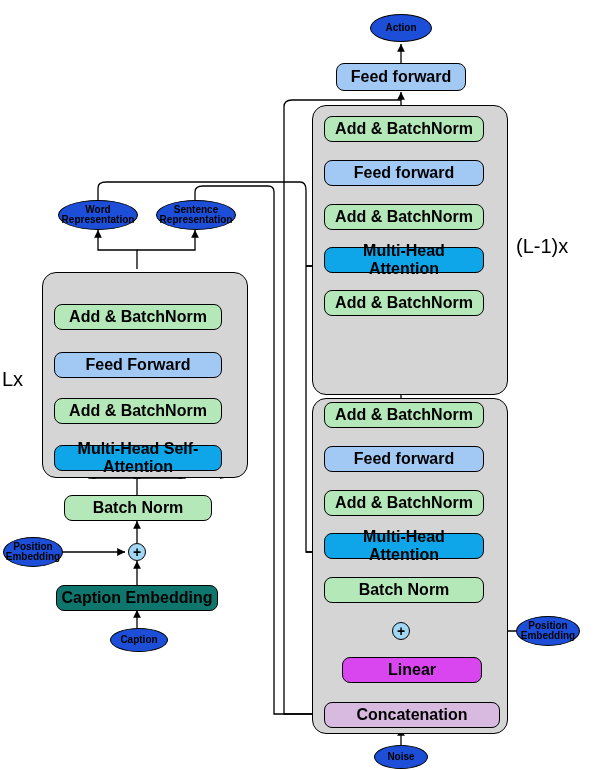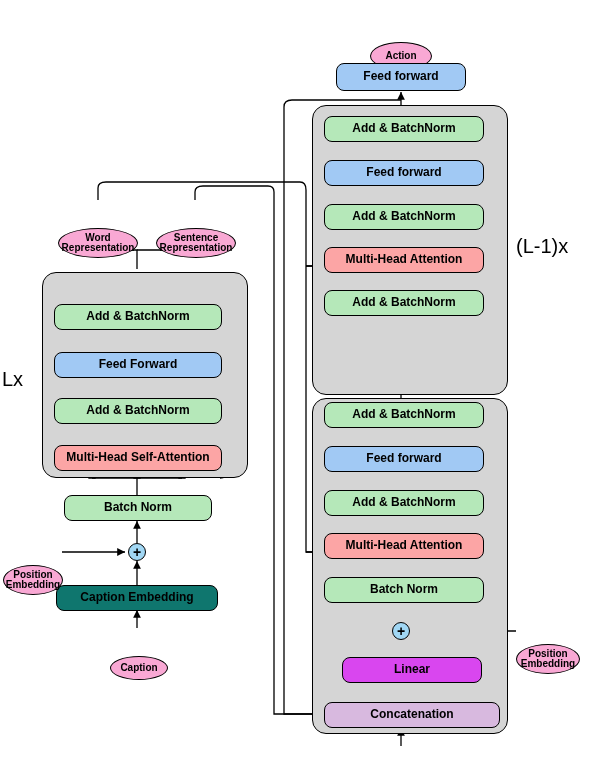--- a/index.html
+++ b/index.html
@@ -19,21 +19,21 @@
   }
   .block {
     position: absolute;
     border: 1.5px solid #000;
     border-radius: 8px;
     display: flex;
     align-items: center;
     justify-content: center;
     text-align: center;
     font-weight: bold;
-    font-size: 12px;
+    font-size: 16px;
     padding: 2px 4px;
     line-height: 1.15;
   }
   .group {
     position: absolute;
     border: 1.5px solid #000;
     border-radius: 14px;
     background: #d5d5d5;
   }
   .oval {
@@ -74,22 +74,22 @@
     position: absolute;
     top: 0;
     left: 0;
     width: 596px;
     height: 770px;
     pointer-events: none;
   }
   
   .c-green  { background: #b5e8b9; }
   .c-blue   { background: #a1c9f4; }
-  .c-yellow { background: #fca5a5; }
-  .c-peach  { background: #f9a8d4; margin-top: 28px; }
+  .c-yellow { background: #0ea5e9; }
+  .c-peach  { background: #1d4ed8; }
   .c-orange { background: #d946ef; }
   .c-purple { background: #0f766e; }
   .c-mauve  { background: #d8b9df; }
 </style>
 </head>
 <body>
 
 <div class="canvas">
 
   <svg>

